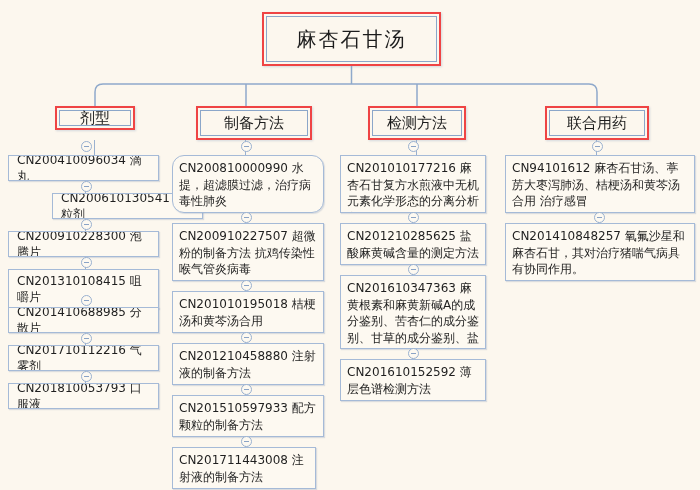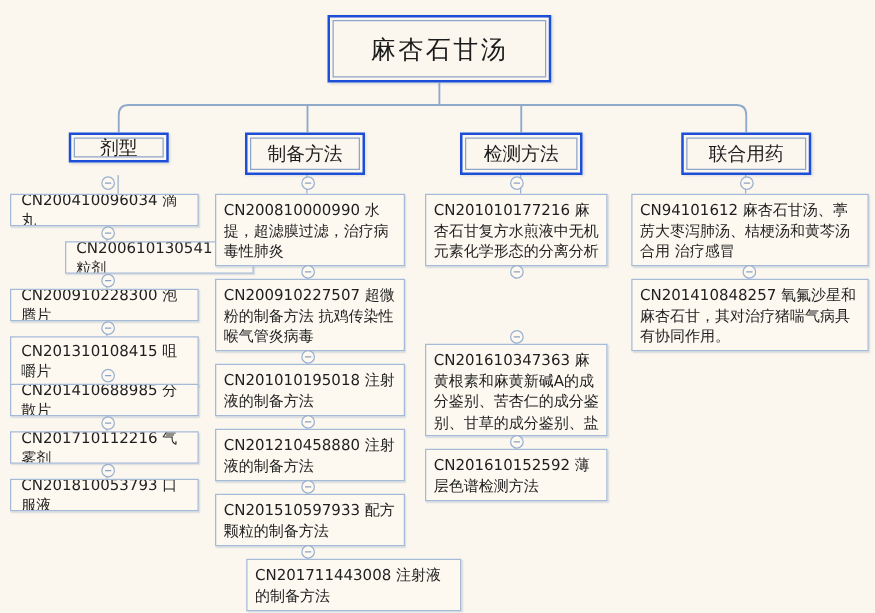--- a/index.html
+++ b/index.html
@@ -1,19 +1,19 @@
 <!DOCTYPE html>
 <html><head>
 <meta charset="utf-8">
 <style>
   html,body{margin:0;padding:0;}
   body{font-family:"DejaVu Sans","Liberation Sans",sans-serif;}
   .canvas{position:relative;width:700px;height:490px;background:#fcf7ee;overflow:hidden;}
   svg.bracket{position:absolute;left:0;top:0;pointer-events:none;z-index:1;}
-  .dbl{position:absolute;border:2px solid #1d4ed8;background:#fcf7ee;box-sizing:border-box;
+  .dbl{position:absolute;border:2px solid #ef4444;background:#fcf7ee;box-sizing:border-box;
        padding:2px;box-shadow:1px 1px 2px rgba(140,160,190,.35);z-index:2;}
   .dbl .inner{border:1px solid #8ba6c9;width:100%;height:100%;box-sizing:border-box;
        display:flex;align-items:center;justify-content:center;color:#1c1c1c;}
   .root .inner{font-size:20px;letter-spacing:2px;}
   .branch .inner{font-size:15px;}
   .node{position:absolute;background:#fdf9f1;border:1px solid #a5bad7;box-sizing:border-box;
        box-shadow:1px 1px 1px rgba(140,160,190,.3);color:#1f1f1f;font-size:12px;
        line-height:16.5px;padding:4px 6px;overflow:hidden;z-index:2;}
   .node.single{display:flex;align-items:center;padding:2px 8px;}
   .vl{position:absolute;width:1px;background:#9ab1d0;z-index:1;}
@@ -34,21 +34,21 @@
     <path d="M417,84 V106" stroke="#8fa9cb" stroke-width="1.5" fill="none"></path>
   </svg>
 
   <div class="dbl root" style="left:262px;top:12px;width:179px;height:54px;">
     <div class="inner">麻杏石甘汤</div>
   </div>
 
   <div class="dbl branch" style="left:55px;top:106px;width:80px;height:24px;">
     <div class="inner">剂型</div>
   </div>
-  <div class="dbl branch" style="left:196px;top:106px;width:96px;height:34px;text-align:center;">
+  <div class="dbl branch" style="left:196px;top:106px;width:116px;height:34px;text-align:center;">
     <div class="inner">制备方法</div>
   </div>
   <div class="dbl branch" style="left:368px;top:106px;width:98px;height:34px;">
     <div class="inner">检测方法</div>
   </div>
   <div class="dbl branch" style="left:545px;top:106px;width:104px;height:34px;">
     <div class="inner">联合用药</div>
   </div>
 
   <div class="vl" style="left:94px;top:140px;height:15px;"></div>
@@ -82,42 +82,43 @@
       <span>CN201710112216 气雾剂</span>
     </div>
   <div class="vl" style="left:85px;top:371px;height:12px;"></div>
   <div class="tg" style="left:81px;top:371px;"></div>
   <div class="node single" style="left:8px;top:383px;width:151px;height:26px;">
       <span>CN201810053793 口服液</span>
     </div>
 
   <div class="vl" style="left:245px;top:140px;height:15px;"></div>
   <div class="tg" style="left:241px;top:141px;"></div>
-  <div class="node" style="left:172px;top:155px;width:152px;height:58px;"><span>CN200810000990 水提，超滤膜过滤，治疗病毒性肺炎</span></div>
+  <div class="node" style="left:172px;top:155px;width:152px;height:58px;border-radius:12px;"><span>CN200810000990 水提，超滤膜过滤，治疗病毒性肺炎</span></div>
   <div class="vl" style="left:245px;top:213px;height:10px;"></div>
   <div class="tg" style="left:241px;top:212px;"></div>
   <div class="node" style="left:172px;top:223px;width:152px;height:58px;"><span>CN200910227507 超微粉的制备方法 抗鸡传染性喉气管炎病毒</span></div>
   <div class="vl" style="left:245px;top:281px;height:10px;"></div>
   <div class="tg" style="left:241px;top:280px;"></div>
-  <div class="node" style="left:172px;top:291px;width:152px;height:42px;"><span>CN201010195018 注射液的制备方法</span></div>
+  <div class="node" style="left:172px;top:291px;width:152px;height:42px;"><span>CN201010195018 桔梗汤和黄芩汤合用</span></div>
   <div class="vl" style="left:245px;top:333px;height:10px;"></div>
   <div class="tg" style="left:241px;top:332px;"></div>
   <div class="node" style="left:172px;top:343px;width:152px;height:42px;"><span>CN201210458880 注射液的制备方法</span></div>
   <div class="vl" style="left:245px;top:385px;height:10px;"></div>
   <div class="tg" style="left:241px;top:384px;"></div>
   <div class="node" style="left:172px;top:395px;width:152px;height:42px;"><span>CN201510597933 配方颗粒的制备方法</span></div>
   <div class="vl" style="left:245px;top:437px;height:10px;"></div>
   <div class="tg" style="left:241px;top:436px;"></div>
-  <div class="node" style="left:172px;top:447px;width:172px;height:42px;margin-left:25px;"><span>CN201711443008 注射液的制备方法</span></div>
+  <div class="node" style="left:172px;top:447px;width:144px;height:42px;"><span>CN201711443008 注射液的制备方法</span></div>
 
   <div class="vl" style="left:416px;top:140px;height:15px;"></div>
   <div class="tg" style="left:408px;top:141px;"></div>
   <div class="node" style="left:340px;top:155px;width:146px;height:58px;"><span>CN201010177216 麻杏石甘复方水煎液中无机元素化学形态的分离分析方法</span></div>
   <div class="vl" style="left:412px;top:213px;height:10px;"></div>
   <div class="tg" style="left:408px;top:212px;"></div>
+  <div class="node" style="left:340px;top:223px;width:146px;height:42px;"><span>CN201210285625 盐酸麻黄碱含量的测定方法</span></div>
   <div class="vl" style="left:412px;top:265px;height:10px;"></div>
   <div class="tg" style="left:408px;top:264px;"></div>
   <div class="node" style="left:340px;top:275px;width:146px;height:74px;"><span>CN201610347363 麻黄根素和麻黄新碱A的成分鉴别、苦杏仁的成分鉴别、甘草的成分鉴别、盐酸麻黄碱的含量测定</span></div>
   <div class="vl" style="left:412px;top:349px;height:10px;"></div>
   <div class="tg" style="left:408px;top:348px;"></div>
   <div class="node" style="left:340px;top:359px;width:146px;height:42px;"><span>CN201610152592 薄层色谱检测方法</span></div>
 
   <div class="vl" style="left:596px;top:140px;height:15px;"></div>
   <div class="tg" style="left:592px;top:141px;"></div>
   <div class="node" style="left:505px;top:155px;width:190px;height:58px;"><span>CN94101612 麻杏石甘汤、葶苈大枣泻肺汤、桔梗汤和黄芩汤合用 治疗感冒</span></div>

